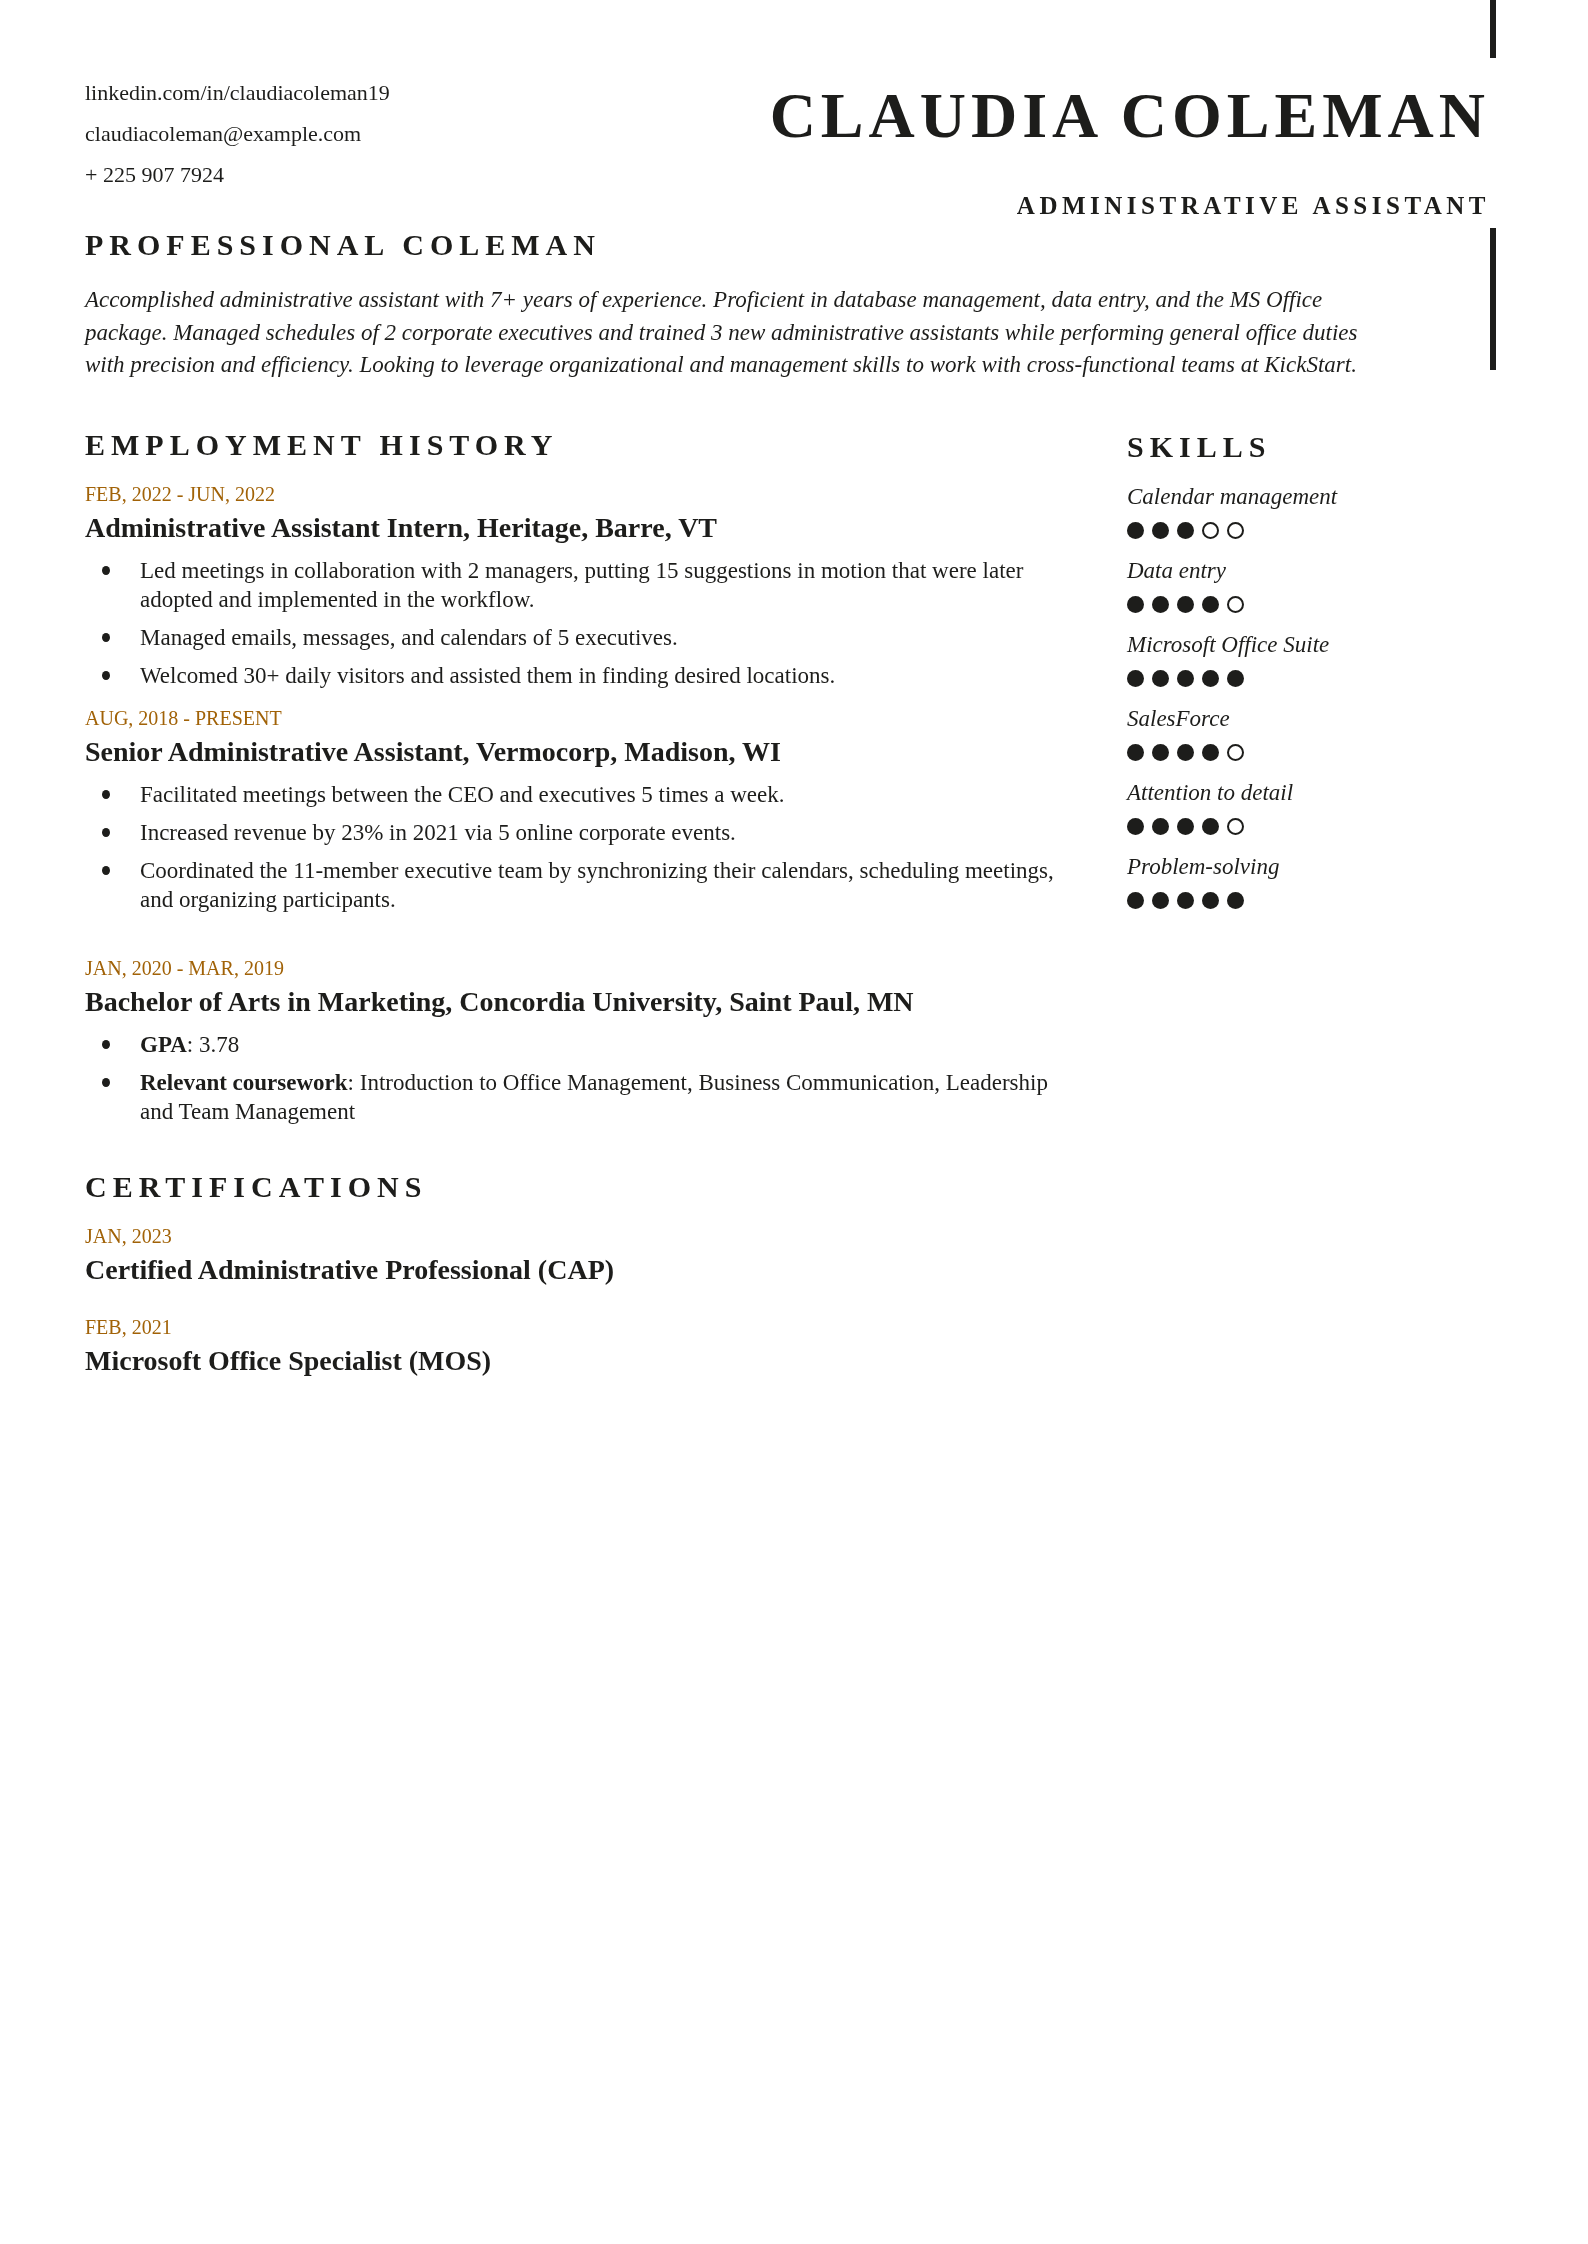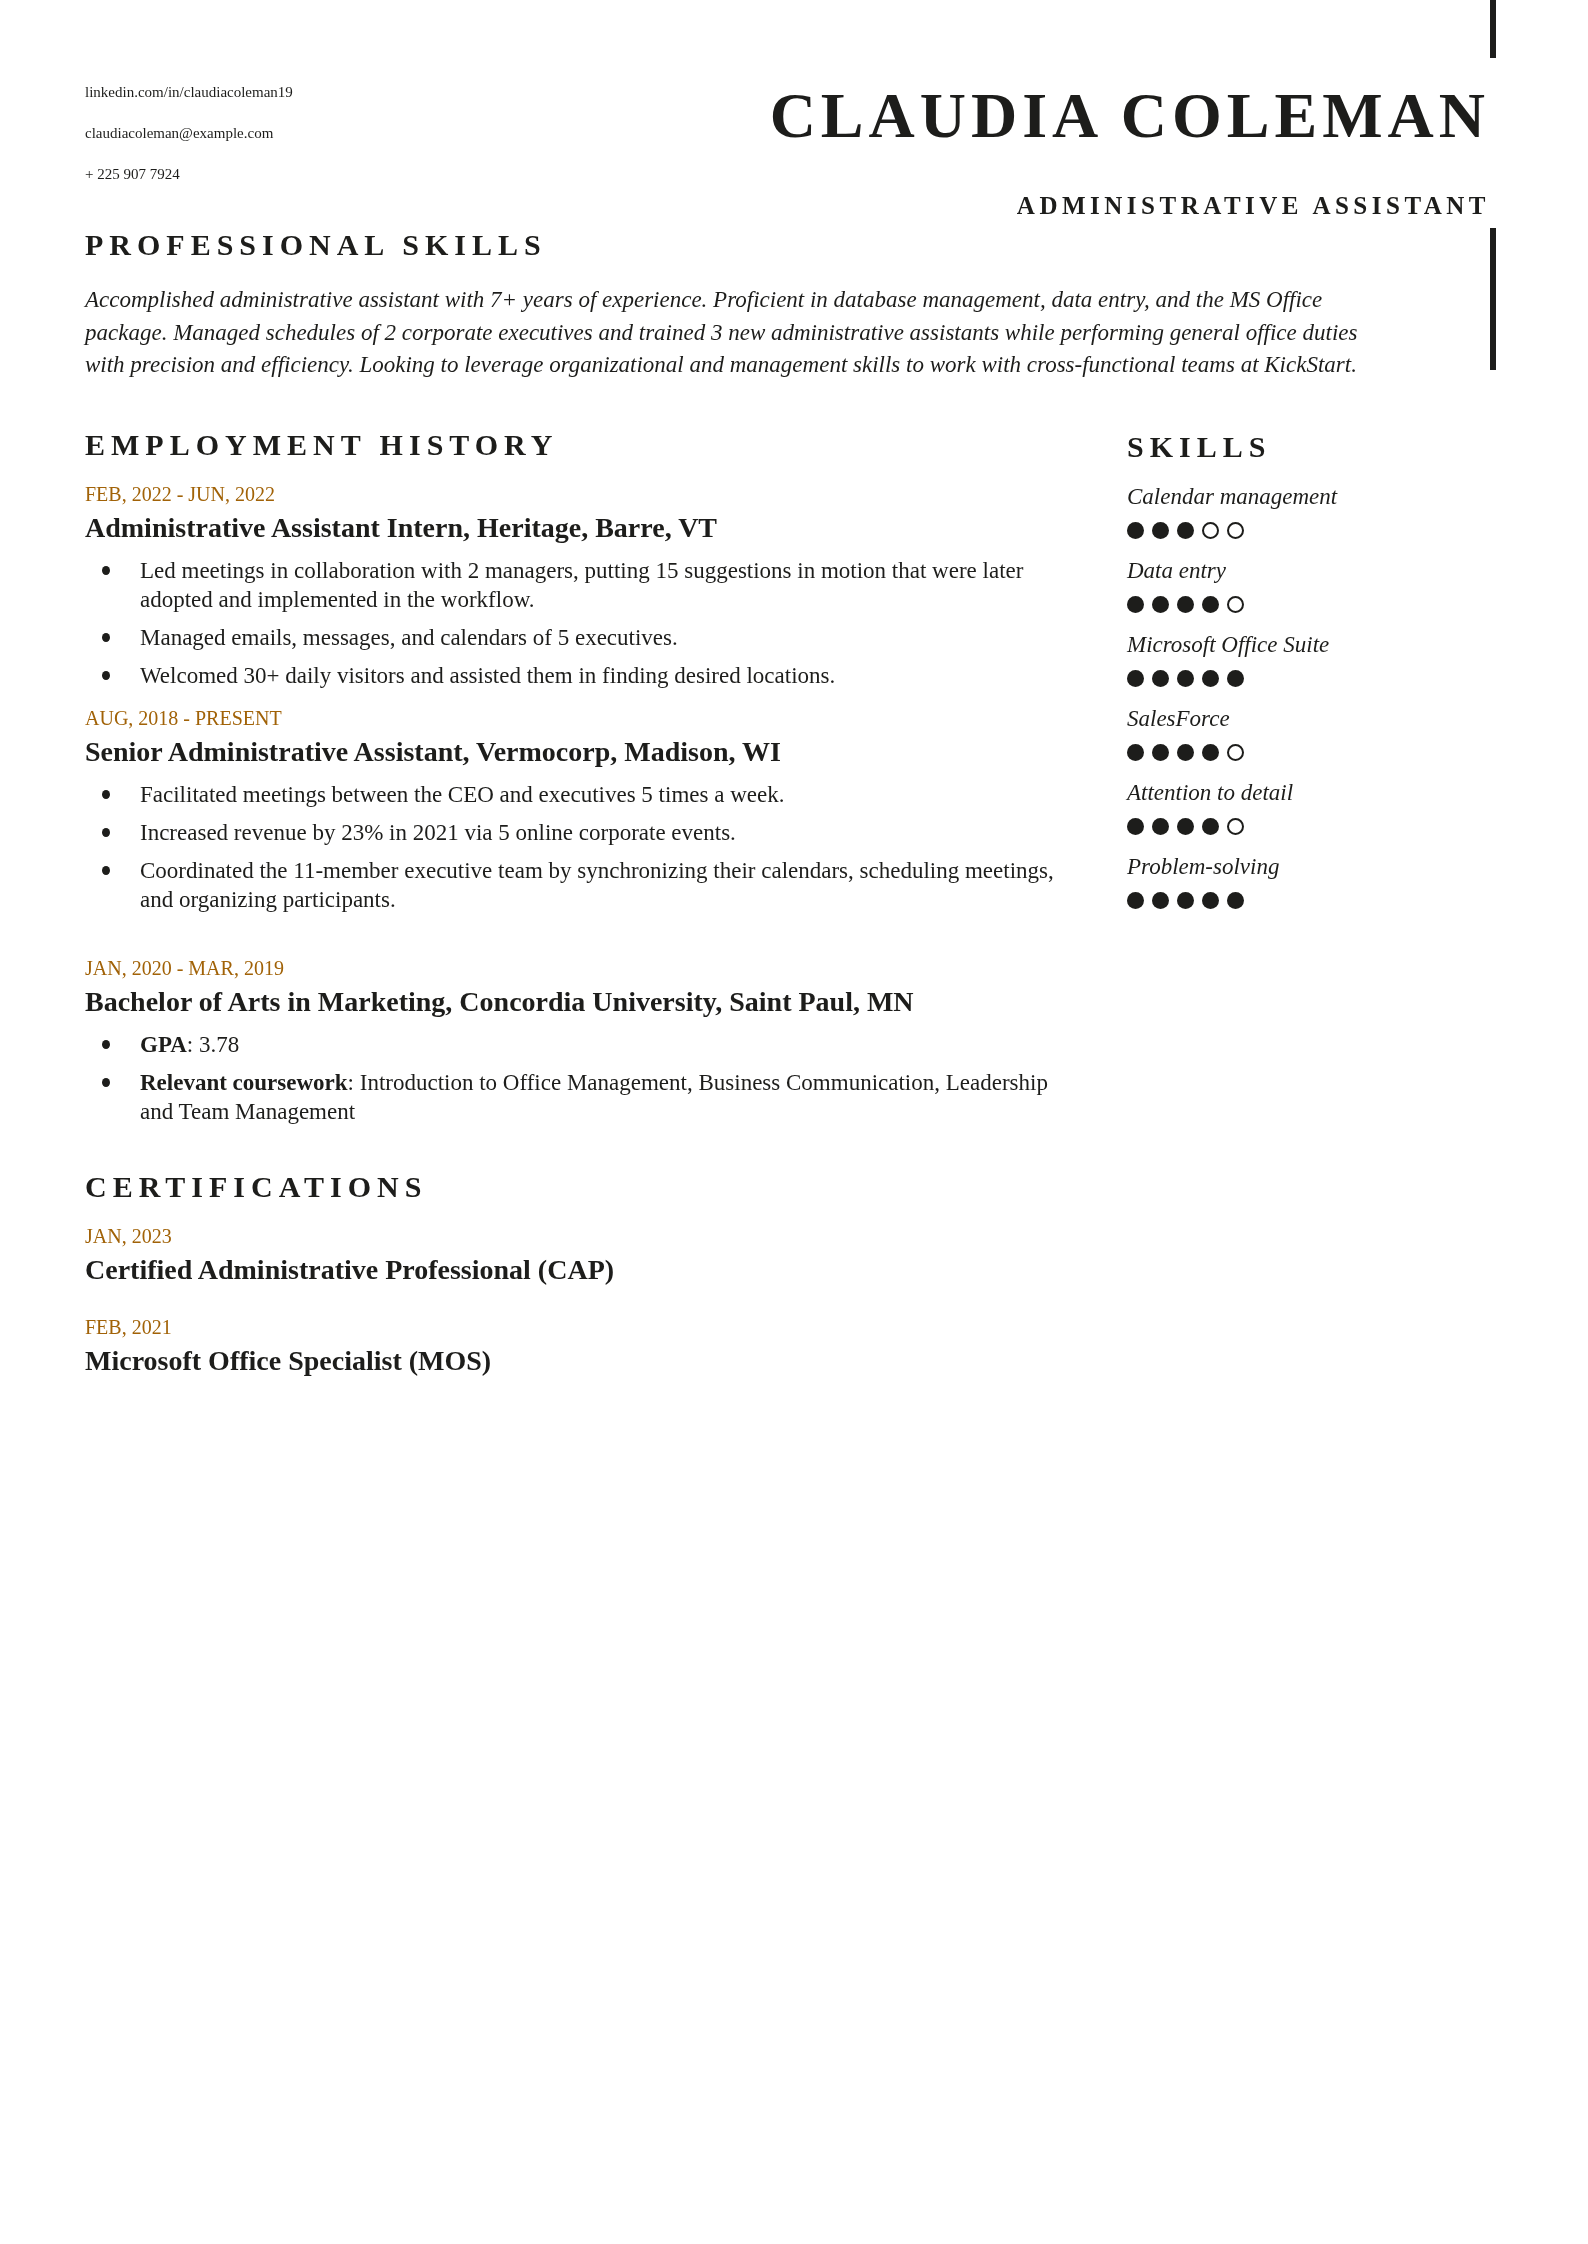--- a/index.html
+++ b/index.html
@@ -9,21 +9,21 @@
     width:1588px; height:2244px;
     background:#ffffff;
     font-family:"Liberation Serif", serif;
     color:#1d1d1b;
     overflow:hidden;
   }
 
   
   .contact {
     position:absolute; left:85px; top:72px;
-    font-size:15px; line-height:41px;
+    font-size:22px; line-height:41px;
   }
   .header-block {
     position:absolute; right:98px; top:84px;
     text-align:right;
   }
   .name {
     font-size:64px; font-weight:700; letter-spacing:5px;
     line-height:1; white-space:nowrap;
   }
   .job-heading {
@@ -92,21 +92,21 @@
     <div>claudiacoleman@example.com</div>
     <div>+ 225 907 7924</div>
   </div>
 
   <div class="header-block">
     <div class="name">CLAUDIA COLEMAN</div>
     <div class="job-heading">ADMINISTRATIVE ASSISTANT</div>
   </div>
 
   <div class="summary-section">
-    <div class="section-heading">PROFESSIONAL SKILLS</div>
+    <div class="section-heading">PROFESSIONAL COLEMAN</div>
     <div class="summary-text">Accomplished administrative assistant with 7+ years of experience. Proficient in database management, data entry, and the MS Office package. Managed schedules of 2 corporate executives and trained 3 new administrative assistants while performing general office duties with precision and efficiency. Looking to leverage organizational and management skills to work with cross-functional teams at KickStart.</div>
   </div>
 
   <div class="left-col">
 
     <div>
       <div class="section-heading">EMPLOYMENT HISTORY</div>
 
       <div class="job">
         <div class="dates">FEB, 2022 - JUN, 2022</div>

